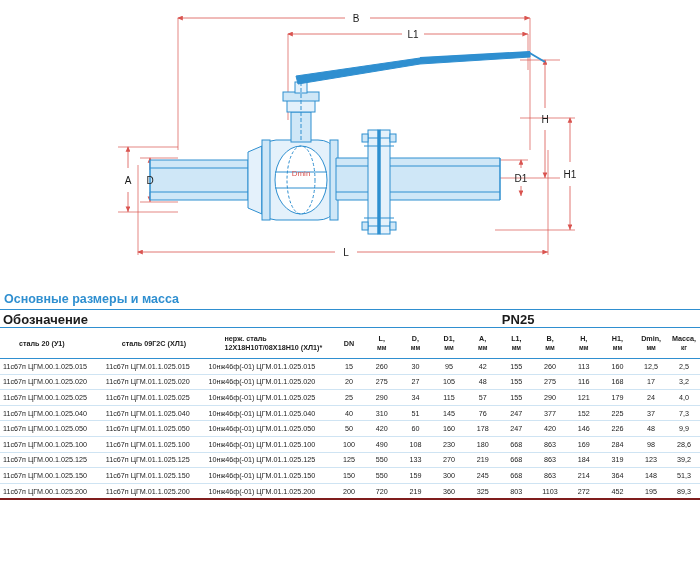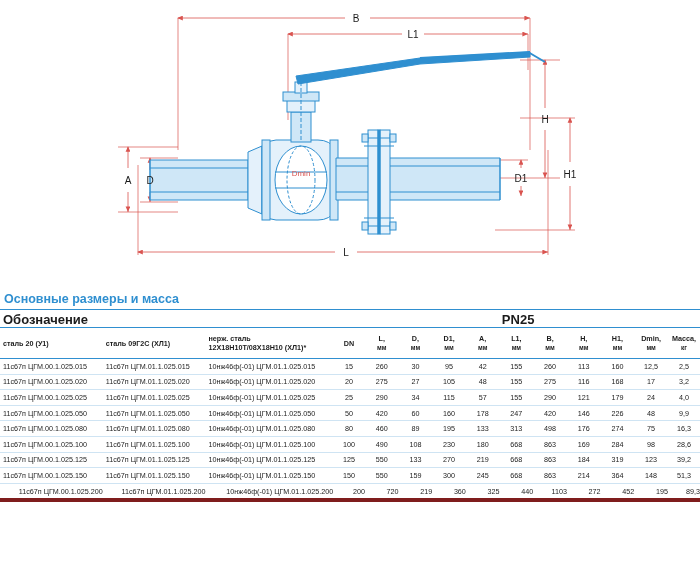--- a/index.html
+++ b/index.html
@@ -50,32 +50,32 @@
   }
   .hdr-pn{
     text-align:center !important;
     color:#1b1b1b;
   }
   .hdr-row2 td{
     height:30px;
     border-bottom:1px solid #2f8fd0;
     font-weight:bold;
     font-size:7.2px;
-    padding-left:3px;
+    padding-left:19px;
     line-height:1.25;
   }
   .hdr-row2 td.c{text-align:center;padding-left:0;}
   tbody td{
     height:14.6px;
     border-bottom:1px solid #cfe4f3;
     font-size:7.2px;
     padding-left:3px;
     white-space:nowrap;
   }
-  tbody tr:last-child td{border-bottom:4px solid #7f1d1d;text-align:right;}
+  tbody tr:last-child td{border-bottom:2px solid #7f1d1d;}
   tbody td.c{text-align:center;padding-left:0;}
   col.c1{width:103px;}
   col.c2{width:103px;}
   col.c3{width:128px;}
   col.c4{width:32px;}
   col.c5{width:34px;}
   col.c6{width:34px;}
   col.c7{width:34px;}
   col.c8{width:34px;}
   col.c9{width:34px;}
@@ -309,52 +309,52 @@
           <td class="c">115</td>
           <td class="c">57</td>
           <td class="c">155</td>
           <td class="c">290</td>
           <td class="c">121</td>
           <td class="c">179</td>
           <td class="c">24</td>
           <td class="c">4,0</td>
         </tr>
         <tr>
+          <td>11с67п ЦГМ.00.1.025.040</td>
+          <td>11с67п ЦГМ.01.1.025.040</td>
+          <td>10нж46ф(-01) ЦГМ.01.1.025.040</td>
+          <td class="c">40</td>
+          <td class="c">310</td>
+          <td class="c">51</td>
+          <td class="c">145</td>
+          <td class="c">76</td>
+          <td class="c">247</td>
+          <td class="c">377</td>
+          <td class="c">152</td>
+          <td class="c">225</td>
+          <td class="c">37</td>
+          <td class="c">7,3</td>
+        </tr>
+        <tr>
           <td>11с67п ЦГМ.00.1.025.050</td>
           <td>11с67п ЦГМ.01.1.025.050</td>
           <td>10нж46ф(-01) ЦГМ.01.1.025.050</td>
           <td class="c">50</td>
           <td class="c">420</td>
           <td class="c">60</td>
           <td class="c">160</td>
           <td class="c">178</td>
           <td class="c">247</td>
           <td class="c">420</td>
           <td class="c">146</td>
           <td class="c">226</td>
           <td class="c">48</td>
           <td class="c">9,9</td>
         </tr>
         <tr>
-          <td>11с67п ЦГМ.00.1.025.080</td>
-          <td>11с67п ЦГМ.01.1.025.080</td>
-          <td>10нж46ф(-01) ЦГМ.01.1.025.080</td>
-          <td class="c">80</td>
-          <td class="c">460</td>
-          <td class="c">89</td>
-          <td class="c">195</td>
-          <td class="c">133</td>
-          <td class="c">313</td>
-          <td class="c">498</td>
-          <td class="c">176</td>
-          <td class="c">274</td>
-          <td class="c">75</td>
-          <td class="c">16,3</td>
-        </tr>
-        <tr>
           <td>11с67п ЦГМ.00.1.025.100</td>
           <td>11с67п ЦГМ.01.1.025.100</td>
           <td>10нж46ф(-01) ЦГМ.01.1.025.100</td>
           <td class="c">100</td>
           <td class="c">490</td>
           <td class="c">108</td>
           <td class="c">230</td>
           <td class="c">180</td>
           <td class="c">668</td>
           <td class="c">863</td>
@@ -397,21 +397,21 @@
         </tr>
         <tr>
           <td>11с67п ЦГМ.00.1.025.200</td>
           <td>11с67п ЦГМ.01.1.025.200</td>
           <td>10нж46ф(-01) ЦГМ.01.1.025.200</td>
           <td class="c">200</td>
           <td class="c">720</td>
           <td class="c">219</td>
           <td class="c">360</td>
           <td class="c">325</td>
-          <td class="c">440</td>
+          <td class="c">803</td>
           <td class="c">1103</td>
           <td class="c">272</td>
           <td class="c">452</td>
           <td class="c">195</td>
           <td class="c">89,3</td>
         </tr>
       </tbody>
 </table>
 </div>
 

